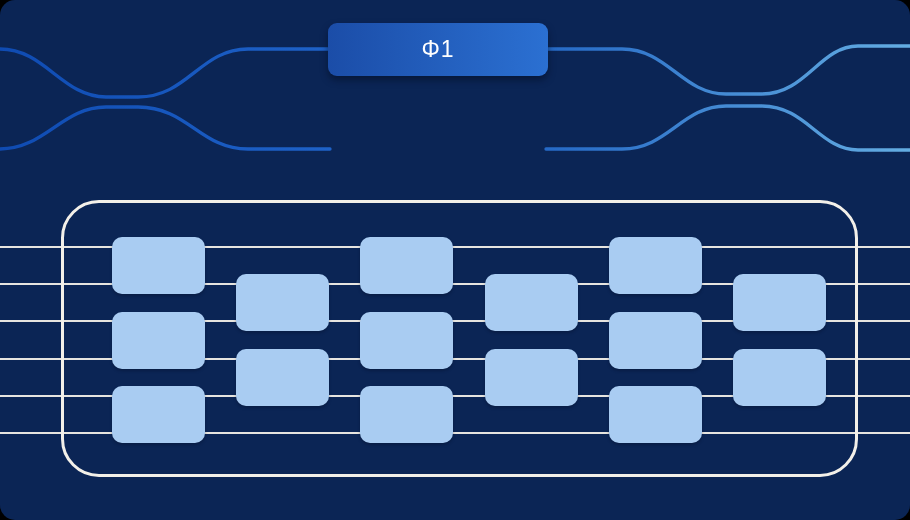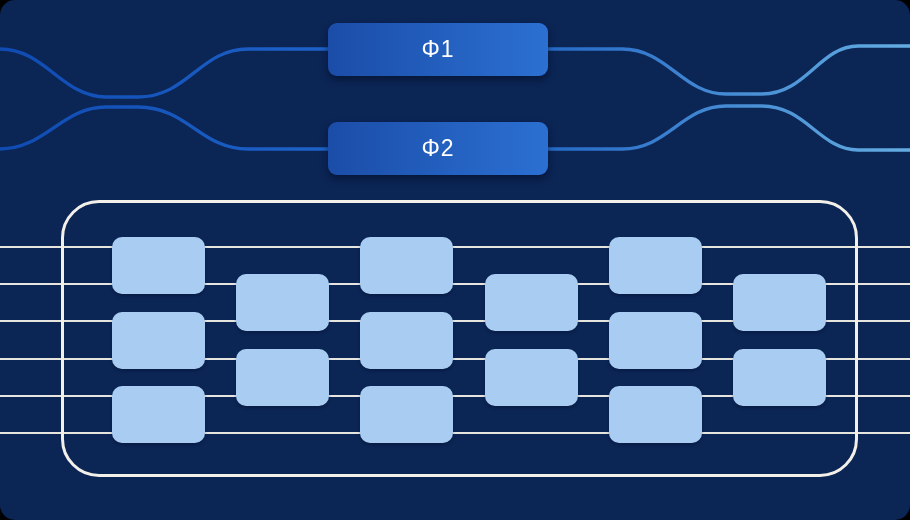--- a/index.html
+++ b/index.html
@@ -90,23 +90,20 @@
     </defs>
     <path d="M0,49 C45,49 62,97 106,97 H138 C188,97 200,49 248,49 H330" fill="none" stroke="url(#gradLeft)" stroke-width="3.3" stroke-linecap="round"></path>
     <path d="M0,149 C45,149 62,107 106,107 H138 C188,107 200,149 248,149 H330" fill="none" stroke="url(#gradLeft)" stroke-width="3.3" stroke-linecap="round"></path>
     <path d="M546,49 H622 C668,49 682,94 726,94 H762 C806,94 820,46 858,46 H910" fill="none" stroke="url(#gradRight)" stroke-width="3.3" stroke-linecap="round"></path>
     <path d="M546,149 H622 C668,149 682,106 726,106 H762 C806,106 820,150 858,150 H910" fill="none" stroke="url(#gradRight)" stroke-width="3.3" stroke-linecap="round"></path>
   </svg>
 
   <div class="phase-box phase-box--1">
     <span>Φ1</span>
   </div>
-  <div class="phase-box phase-box--2">
-    <span>Φ2</span>
-  </div>
 
   <div class="mesh-layer" id="mesh-layer">
       <div class="mode-line" style="top: 246px;"></div>
       <div class="mode-line" style="top: 283.2px;"></div>
       <div class="mode-line" style="top: 320.4px;"></div>
       <div class="mode-line" style="top: 357.6px;"></div>
       <div class="mode-line" style="top: 394.8px;"></div>
       <div class="mode-line" style="top: 432px;"></div>
       <div class="mzi-block" style="left: 112px; top: 237.1px;"></div>
       <div class="mzi-block" style="left: 112px; top: 311.5px;"></div>

